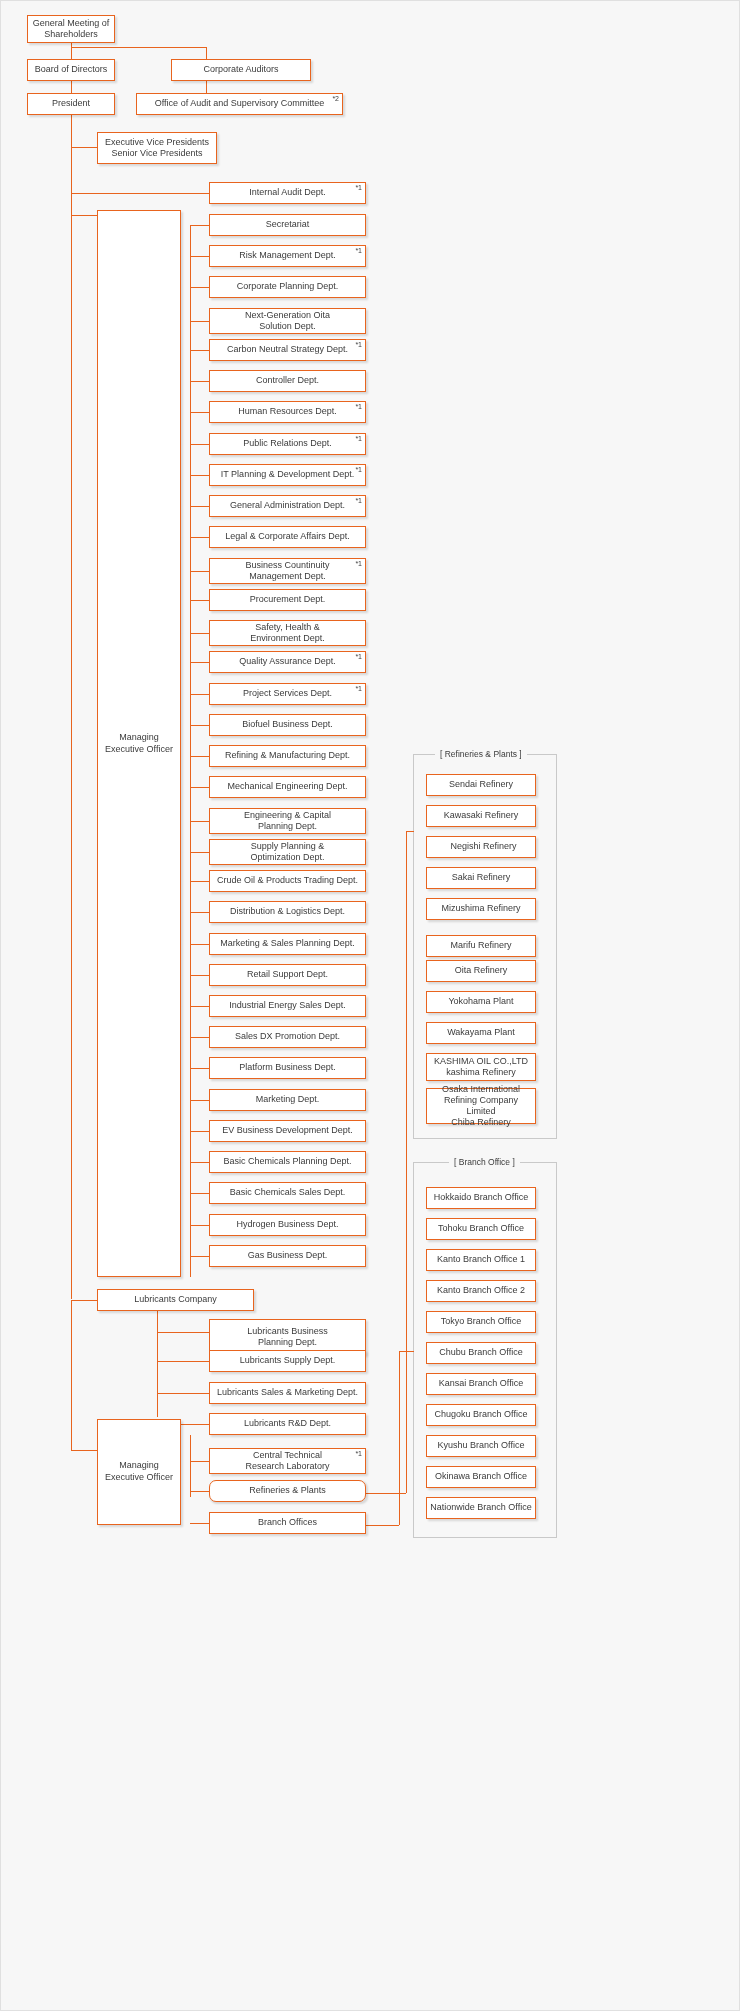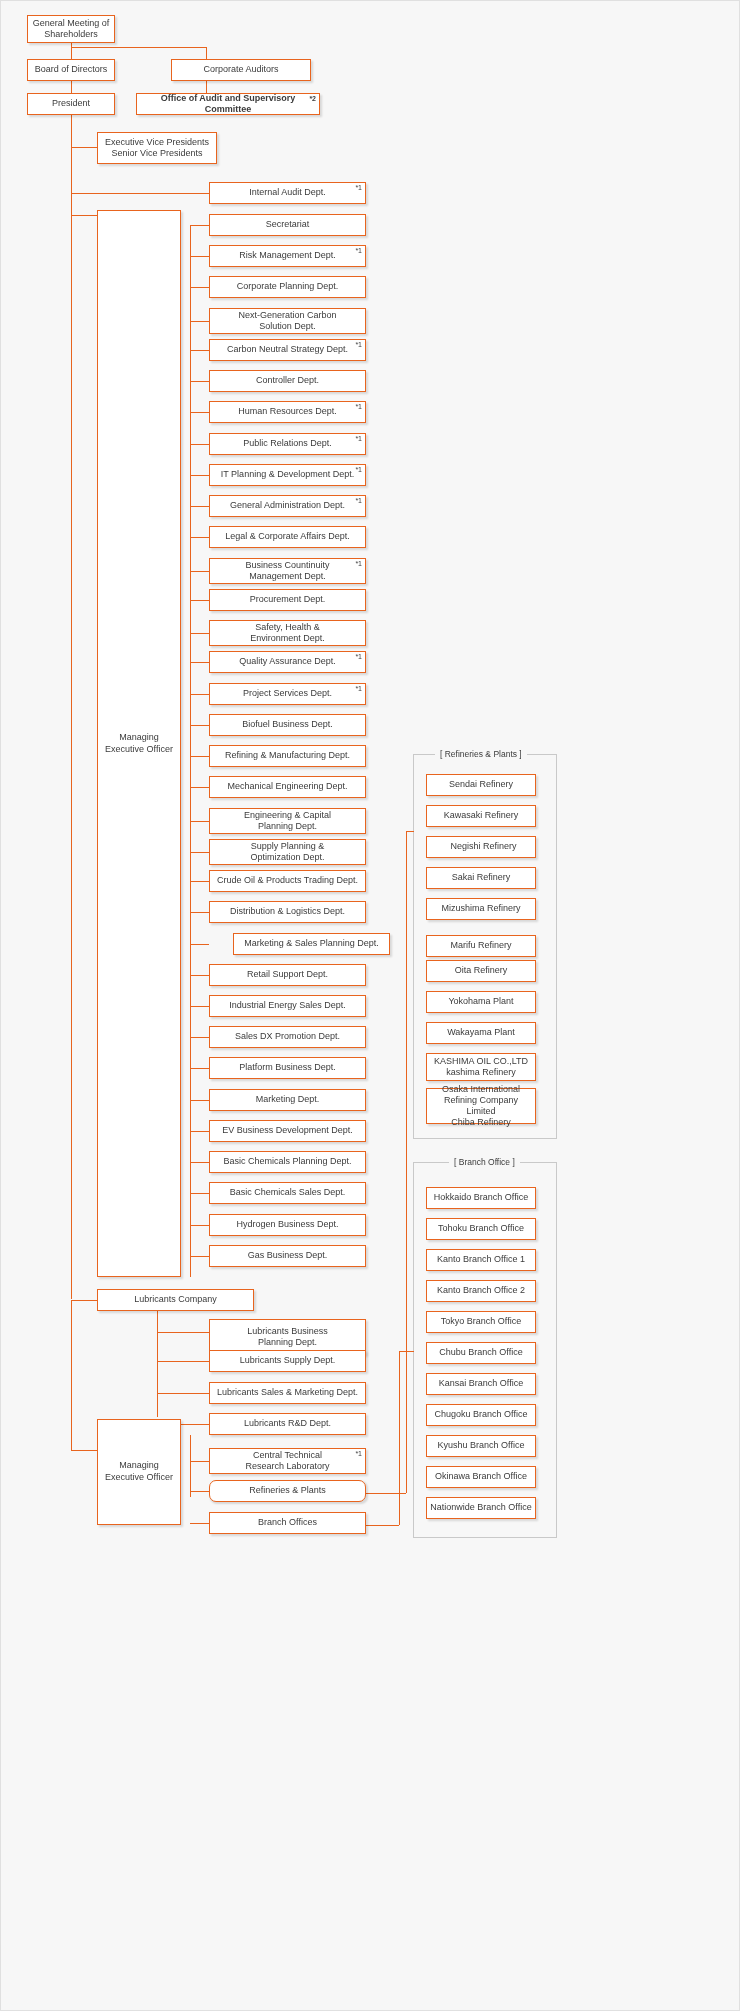--- a/index.html
+++ b/index.html
@@ -95,21 +95,21 @@
   </div>
 
   <div class="box" style="left:135px; top:58px; width:140px; height:22px;margin-left:35px;">
     <span class="txt">Corporate Auditors</span>
   </div>
 
   <div class="box" style="left:26px; top:92px; width:88px; height:22px;">
     <span class="txt">President</span>
   </div>
 
-  <div class="box" style="left:135px; top:92px; width:184px; height:22px;font-weight:bold;">
+  <div class="box" style="left:135px; top:92px; width:207px; height:22px;">
     <span class="txt">Office of Audit and Supervisory Committee</span>
     <span class="star">*2</span>
   </div>
 
   <div class="box" style="left:96px; top:131px; width:120px; height:32px;">
     <span class="txt">
       <span>Executive Vice Presidents</span><br>
       <span>Senior Vice Presidents</span>
     </span>
   </div>
@@ -163,21 +163,21 @@
       <div class="box" style="left: 208px; top: 244px; width: 157px; height: 22px;">
         <span class="txt">Risk Management Dept.</span>
         <span class="star">*1</span>
       </div>
       <div class="ln lnh" style="left: 189px; top: 255px; width: 19px;"></div>
       <div class="box" style="left: 208px; top: 275px; width: 157px; height: 22px;">
         <span class="txt">Corporate Planning Dept.</span>
       </div>
       <div class="ln lnh" style="left: 189px; top: 286px; width: 19px;"></div>
       <div class="box" style="left: 208px; top: 307px; width: 157px; height: 26px;">
-        <span class="txt"><span>Next-Generation Carbon</span><br><span>Solution Dept.</span></span>
+        <span class="txt"><span>Next-Generation Oita</span><br><span>Solution Dept.</span></span>
       </div>
       <div class="ln lnh" style="left: 189px; top: 320px; width: 19px;"></div>
       <div class="box" style="left: 208px; top: 338px; width: 157px; height: 22px;">
         <span class="txt">Carbon Neutral Strategy Dept.</span>
         <span class="star">*1</span>
       </div>
       <div class="ln lnh" style="left: 189px; top: 349px; width: 19px;"></div>
       <div class="box" style="left: 208px; top: 369px; width: 157px; height: 22px;">
         <span class="txt">Controller Dept.</span>
       </div>
@@ -250,21 +250,21 @@
       </div>
       <div class="ln lnh" style="left: 189px; top: 851px; width: 19px;"></div>
       <div class="box" style="left: 208px; top: 869px; width: 157px; height: 22px;">
         <span class="txt">Crude Oil &amp; Products Trading Dept.</span>
       </div>
       <div class="ln lnh" style="left: 189px; top: 880px; width: 19px;"></div>
       <div class="box" style="left: 208px; top: 900px; width: 157px; height: 22px;">
         <span class="txt">Distribution &amp; Logistics Dept.</span>
       </div>
       <div class="ln lnh" style="left: 189px; top: 911px; width: 19px;"></div>
-      <div class="box" style="left: 208px; top: 932px; width: 157px; height: 22px; margin-left: 24px;">
+      <div class="box" style="left: 208px; top: 932px; width: 157px; height: 22px;">
         <span class="txt">Marketing &amp; Sales Planning Dept.</span>
       </div>
       <div class="ln lnh" style="left: 189px; top: 943px; width: 19px;"></div>
       <div class="box" style="left: 208px; top: 963px; width: 157px; height: 22px;">
         <span class="txt">Retail Support Dept.</span>
       </div>
       <div class="ln lnh" style="left: 189px; top: 974px; width: 19px;"></div>
       <div class="box" style="left: 208px; top: 994px; width: 157px; height: 22px;">
         <span class="txt">Industrial Energy Sales Dept.</span>
       </div>

